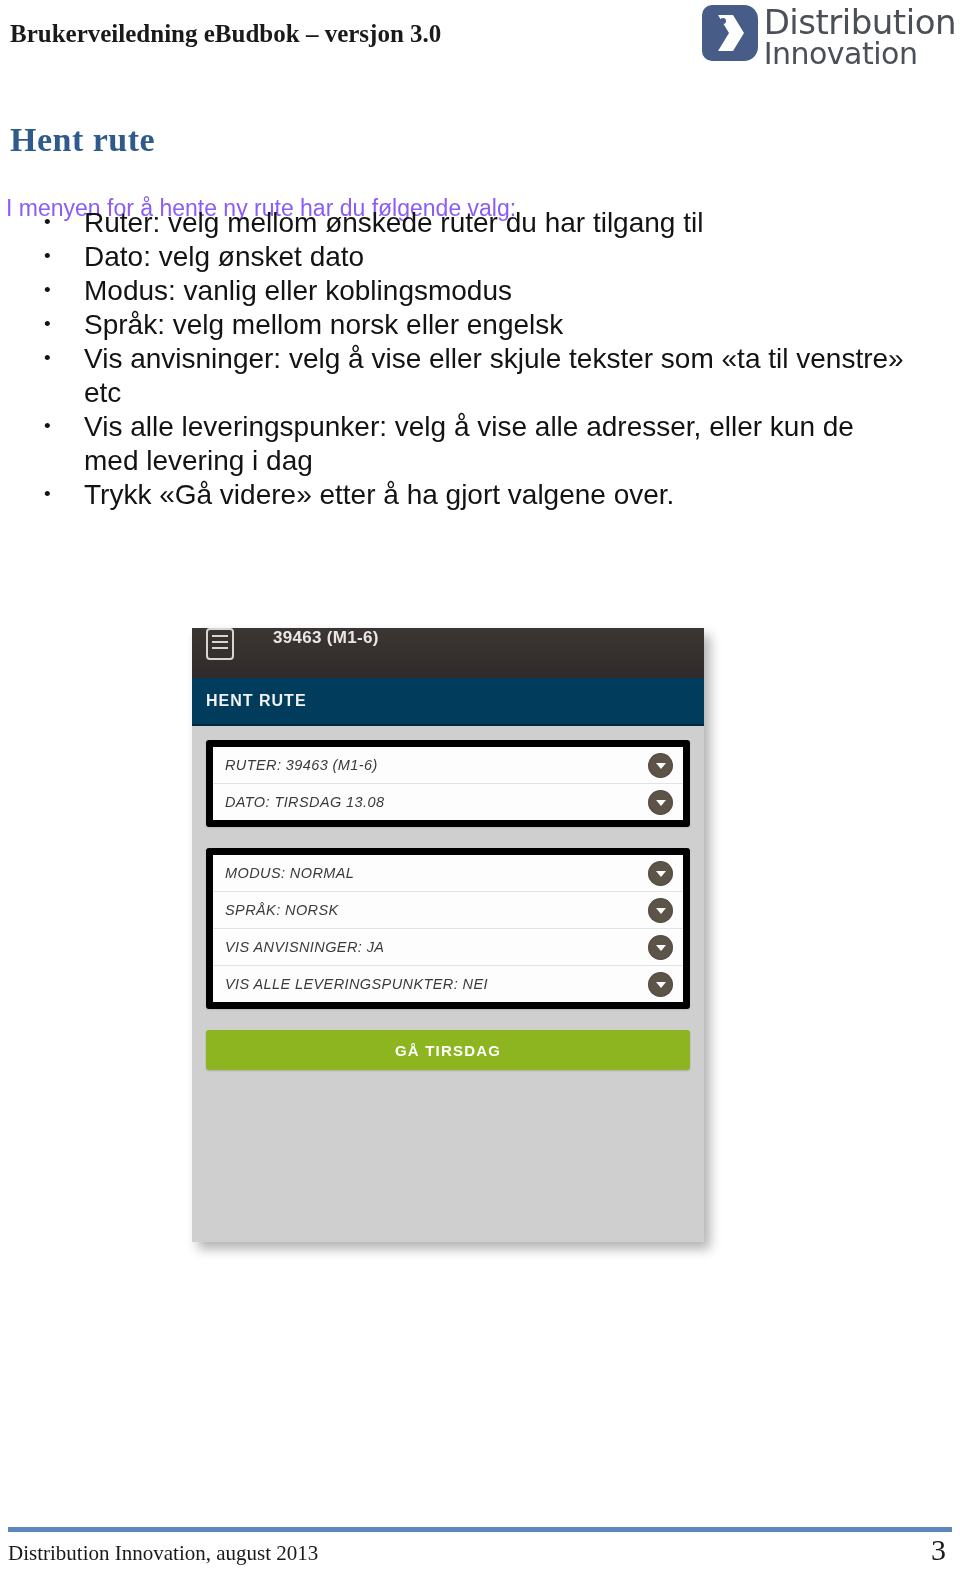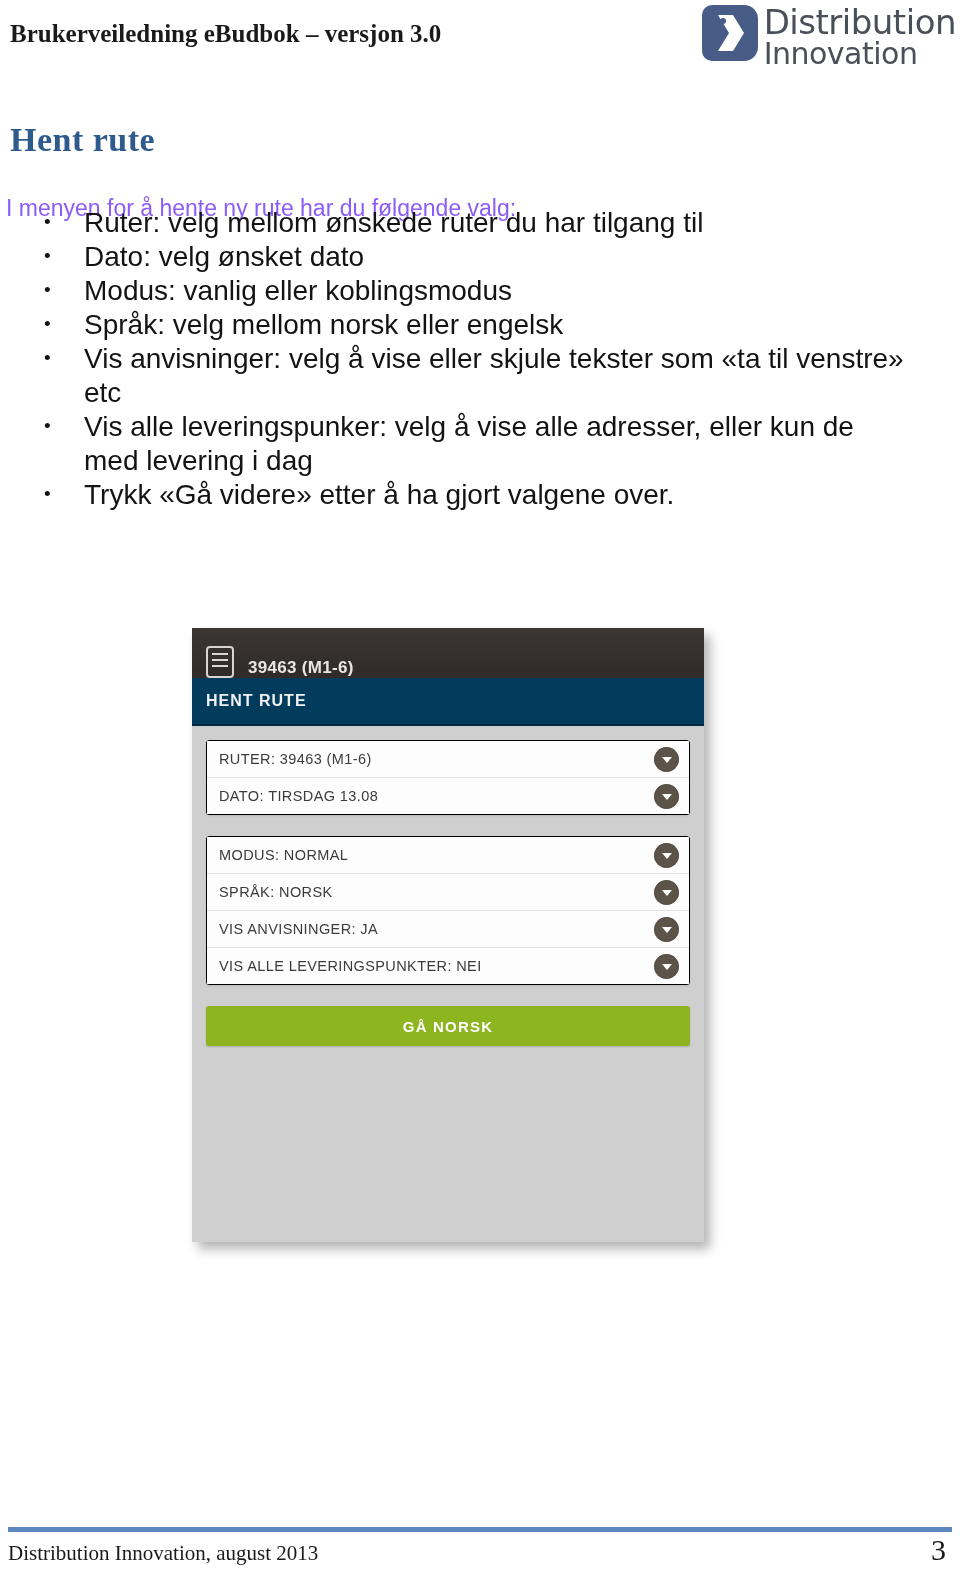--- a/index.html
+++ b/index.html
@@ -111,22 +111,23 @@
     top: 628px;
     width: 512px;
     height: 614px;
     background: #cfcfcf;
     box-shadow: 6px 7px 11px rgba(0,0,0,0.30);
   }
   .shot-topbar {
     height: 50px;
     background: linear-gradient(180deg, #3b3633 0%, #302b28 100%);
     display: flex;
-    align-items: flex-end;
+    align-items: flex-start;
     padding-left: 14px;
+    gap: 25px;
   }
   .topbar-icon {
     width: 24px; height: 28px;
     border: 2px solid #d9d6d2;
     border-radius: 4px;
     position: relative;
     flex: 0 0 auto;
   }
   .topbar-icon i {
     position: absolute;
@@ -160,24 +161,25 @@
     letter-spacing: 1.0px;
   }
   .shot-body {
     padding: 14px 14px 0 14px;
     background: #cfcfcf;
     height: 504px;
     box-sizing: border-box;
   }
   .card {
     background: #ffffff;
-    border: 1px solid #000000;
+    border: 7px solid #000000;
     border-radius: 3px;
     box-shadow: 0 1px 2px rgba(0,0,0,0.10);
     margin-bottom: 21px;
+    font-style: italic;
   }
   .row {
     height: 36px;
     display: flex;
     align-items: center;
     padding: 0 10px 0 12px;
     border-bottom: 1px solid #e2e2e2;
     background: #fdfdfd;
   }
   .row:last-child { border-bottom: none; }
@@ -326,21 +328,21 @@
       <div class="row">
         <span class="row-label">VIS ANVISNINGER: JA</span>
         <span class="chev-btn"></span>
       </div>
       <div class="row">
         <span class="row-label">VIS ALLE LEVERINGSPUNKTER: NEI</span>
         <span class="chev-btn"></span>
       </div>
     </div>
 
-    <button class="primary-btn">GÅ NORSK</button>
+    <button class="primary-btn">GÅ TIRSDAG</button>
 
   </div>
 </div>
 
 <div class="doc-footer">
   <div class="footer-rule"></div>
   <div class="footer-left">Distribution Innovation, august 2013</div>
   <div class="footer-page">3</div>
 </div>
 

